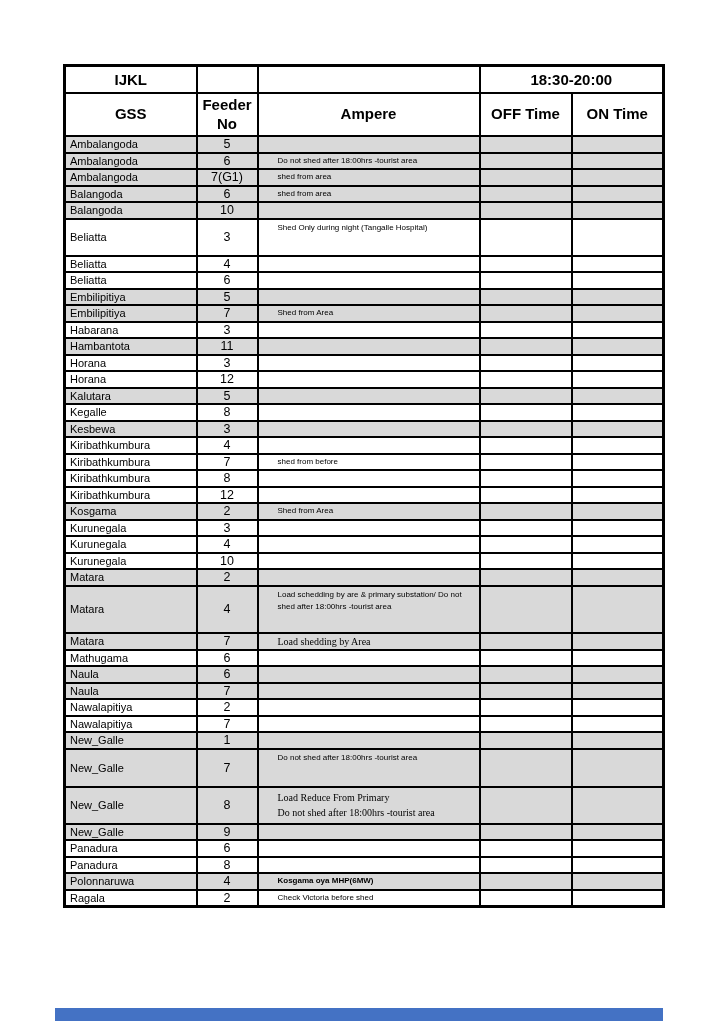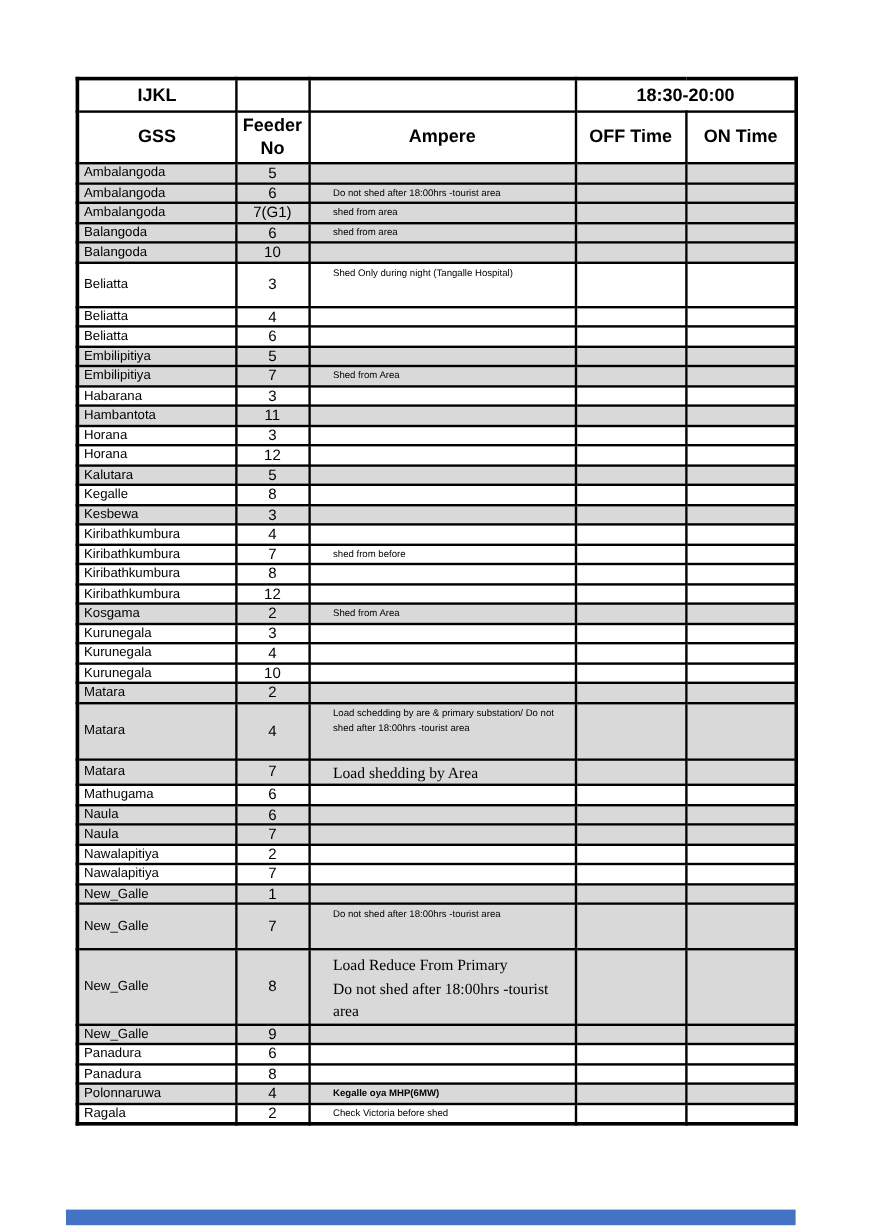--- a/index.html
+++ b/index.html
@@ -25,21 +25,21 @@
 
   
   .sched tbody tr { height:16.5px; }
   .sched tbody tr.shaded td { background:#d9d9d9; }
   td.gss  { font-size:11px; text-align:left; padding-left:4px; white-space:nowrap; }
   td.feeder { font-size:12.5px; text-align:center; }
   td.remark {
     font-size:8px; text-align:left; padding-left:19px; line-height:1.5;
     white-space:pre-line;
   }
-  td.remark.serif { font-family:"Liberation Serif", serif; font-size:13px; }
+  td.remark.serif { font-family:"Liberation Serif", serif; font-size:10px; }
   td.remark.bold  { font-weight:bold; }
   tr.tall td.remark { vertical-align:top; padding-top:2px; }
   td.off, td.on { }
 
   .footer-bar {
     position:absolute; left:55px; top:1008px; width:608px; height:13px;
   }
 </style>
 </head>
 <body>
@@ -340,21 +340,21 @@
         <tr>
           <td class="gss">Panadura</td>
           <td class="feeder">8</td>
           <td class="remark"></td>
           <td class="off"></td>
           <td class="on"></td>
         </tr>
         <tr class="shaded">
           <td class="gss">Polonnaruwa</td>
           <td class="feeder">4</td>
-          <td class="remark bold">Kegalle oya MHP(6MW)</td>
+          <td class="remark bold">Kosgama oya MHP(6MW)</td>
           <td class="off"></td>
           <td class="on"></td>
         </tr>
         <tr>
           <td class="gss">Ragala</td>
           <td class="feeder">2</td>
           <td class="remark">Check Victoria before shed</td>
           <td class="off"></td>
           <td class="on"></td>
         </tr>

